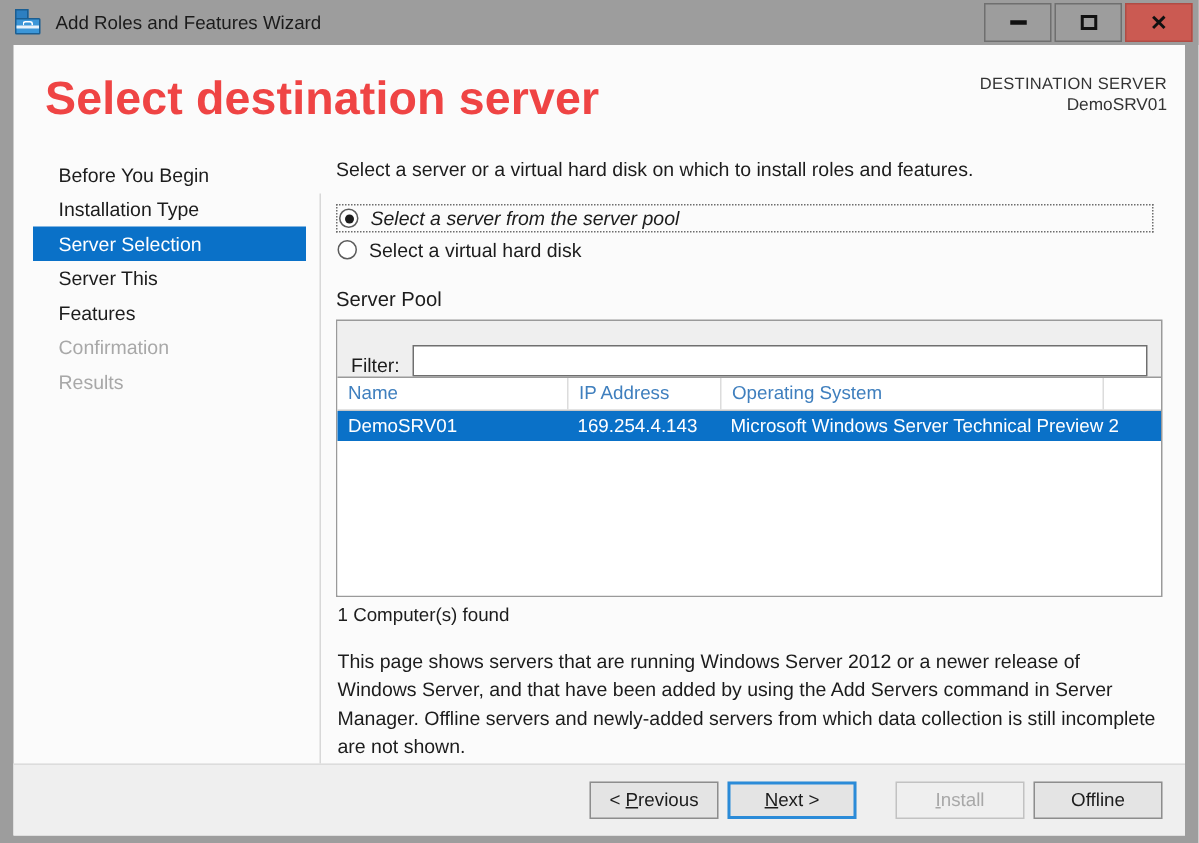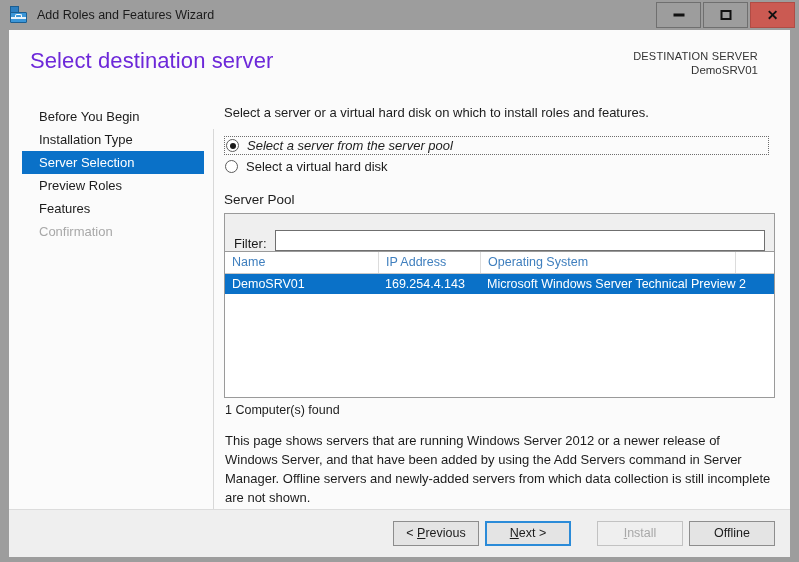--- a/index.html
+++ b/index.html
@@ -145,29 +145,29 @@
   .page-header {
     position: absolute;
     left: 0; top: 0;
     width: 781px;
     height: 63px;
   }
   .page-title {
     position: absolute;
     left: 21px;
     top: 18px;
-    font-size: 22px;
-    color: #6d28d9;
-    font-weight: normal;
+    font-size: 31px;
+    color: #ef4444;
+    font-weight: bold;
     white-space: nowrap;
     letter-spacing: 0.1px;
   }
   .dest-block {
     position: absolute;
-    right: 32px;
+    right: 12px;
     top: 19px;
     text-align: right;
     line-height: 14px;
   }
   .dest-label {
     font-size: 11px;
     color: #333333;
     letter-spacing: 0.2px;
   }
   .dest-value {
@@ -444,23 +444,24 @@
       <div class="dest-block">
         <div class="dest-label">DESTINATION SERVER</div>
         <div class="dest-value">DemoSRV01</div>
       </div>
     </div>
 
     <div class="sidebar">
       <div class="nav-item">Before You Begin</div>
       <div class="nav-item">Installation Type</div>
       <div class="nav-item selected">Server Selection</div>
-      <div class="nav-item">Preview Roles</div>
+      <div class="nav-item">Server This</div>
       <div class="nav-item">Features</div>
       <div class="nav-item disabled">Confirmation</div>
+      <div class="nav-item disabled">Results</div>
     </div>
     <div class="nav-divider"></div>
 
     <div class="content">
 
       <p class="intro-text">Select a server or a virtual hard disk on which to install roles and features.</p>
 
       <div class="radio-row focused">
         <span class="radio-mark on"></span>
         <span class="radio-label">Select a server from the server pool</span>

